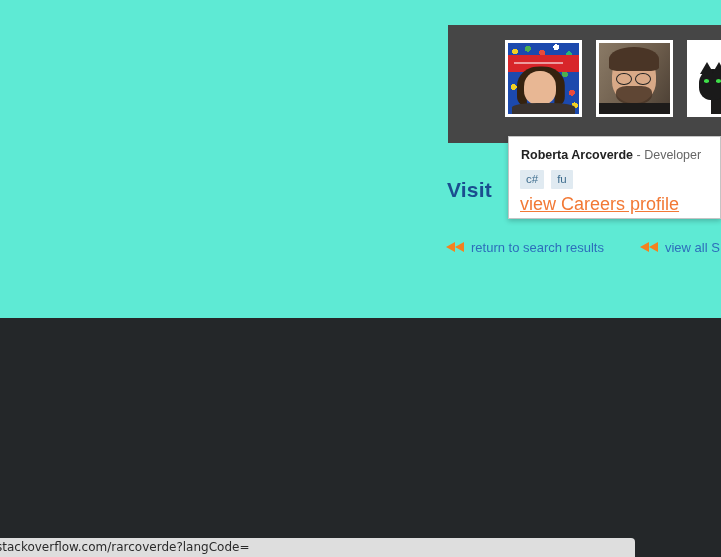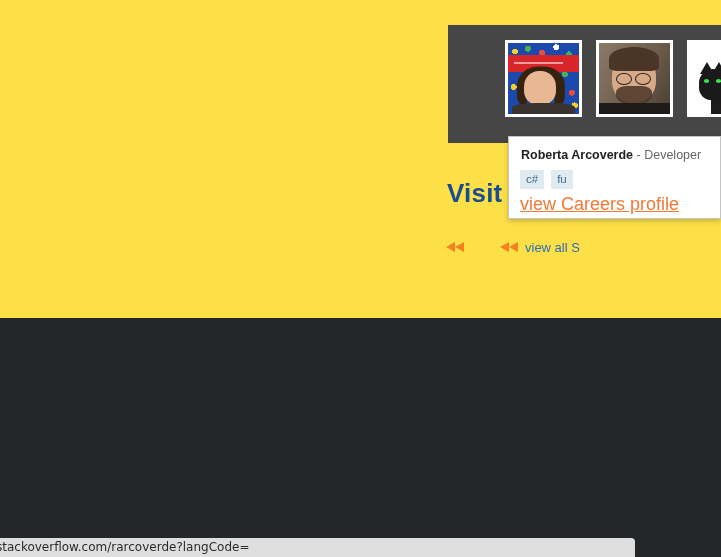--- a/index.html
+++ b/index.html
@@ -9,21 +9,21 @@
     height: 557px;
     overflow: hidden;
     background: #ffffff;
     font-family: "Liberation Sans", sans-serif;
   }
 
   #page {
     position: relative;
     width: 721px;
     height: 557px;
-    background: #fde047;
+    background: #5eead4;
   }
 
   
   .avatar-strip {
     position: absolute;
     left: 448px;
     top: 25px;
     width: 273px;
     height: 118px;
     background: #464646;
@@ -204,21 +204,21 @@
     text-decoration: underline;
     cursor: pointer;
     white-space: nowrap;
   }
 
   
   .visit-heading {
     position: absolute;
     left: 447px;
     top: 178px;
-    font-size: 26px;
+    font-size: 21px;
     font-weight: bold;
     color: #1a4d8f;
     white-space: nowrap;
     letter-spacing: .2px;
     z-index: 5;
   }
 
   
   .links-row {
     position: absolute;
@@ -339,20 +339,21 @@
     </div>
 
     <div class="pop-link">view Careers profile</div>
   </div>
 
   <div class="visit-heading">Visit</div>
 
   <div class="links-row">
     <div class="back-link">
       <span class="dbl-arrow"></span>
+      <span>return to search results</span>
     </div>
     <div class="back-link">
       <span class="dbl-arrow"></span>
       <span>view all S</span>
     </div>
   </div>
 
   <div class="footer">
 
     

